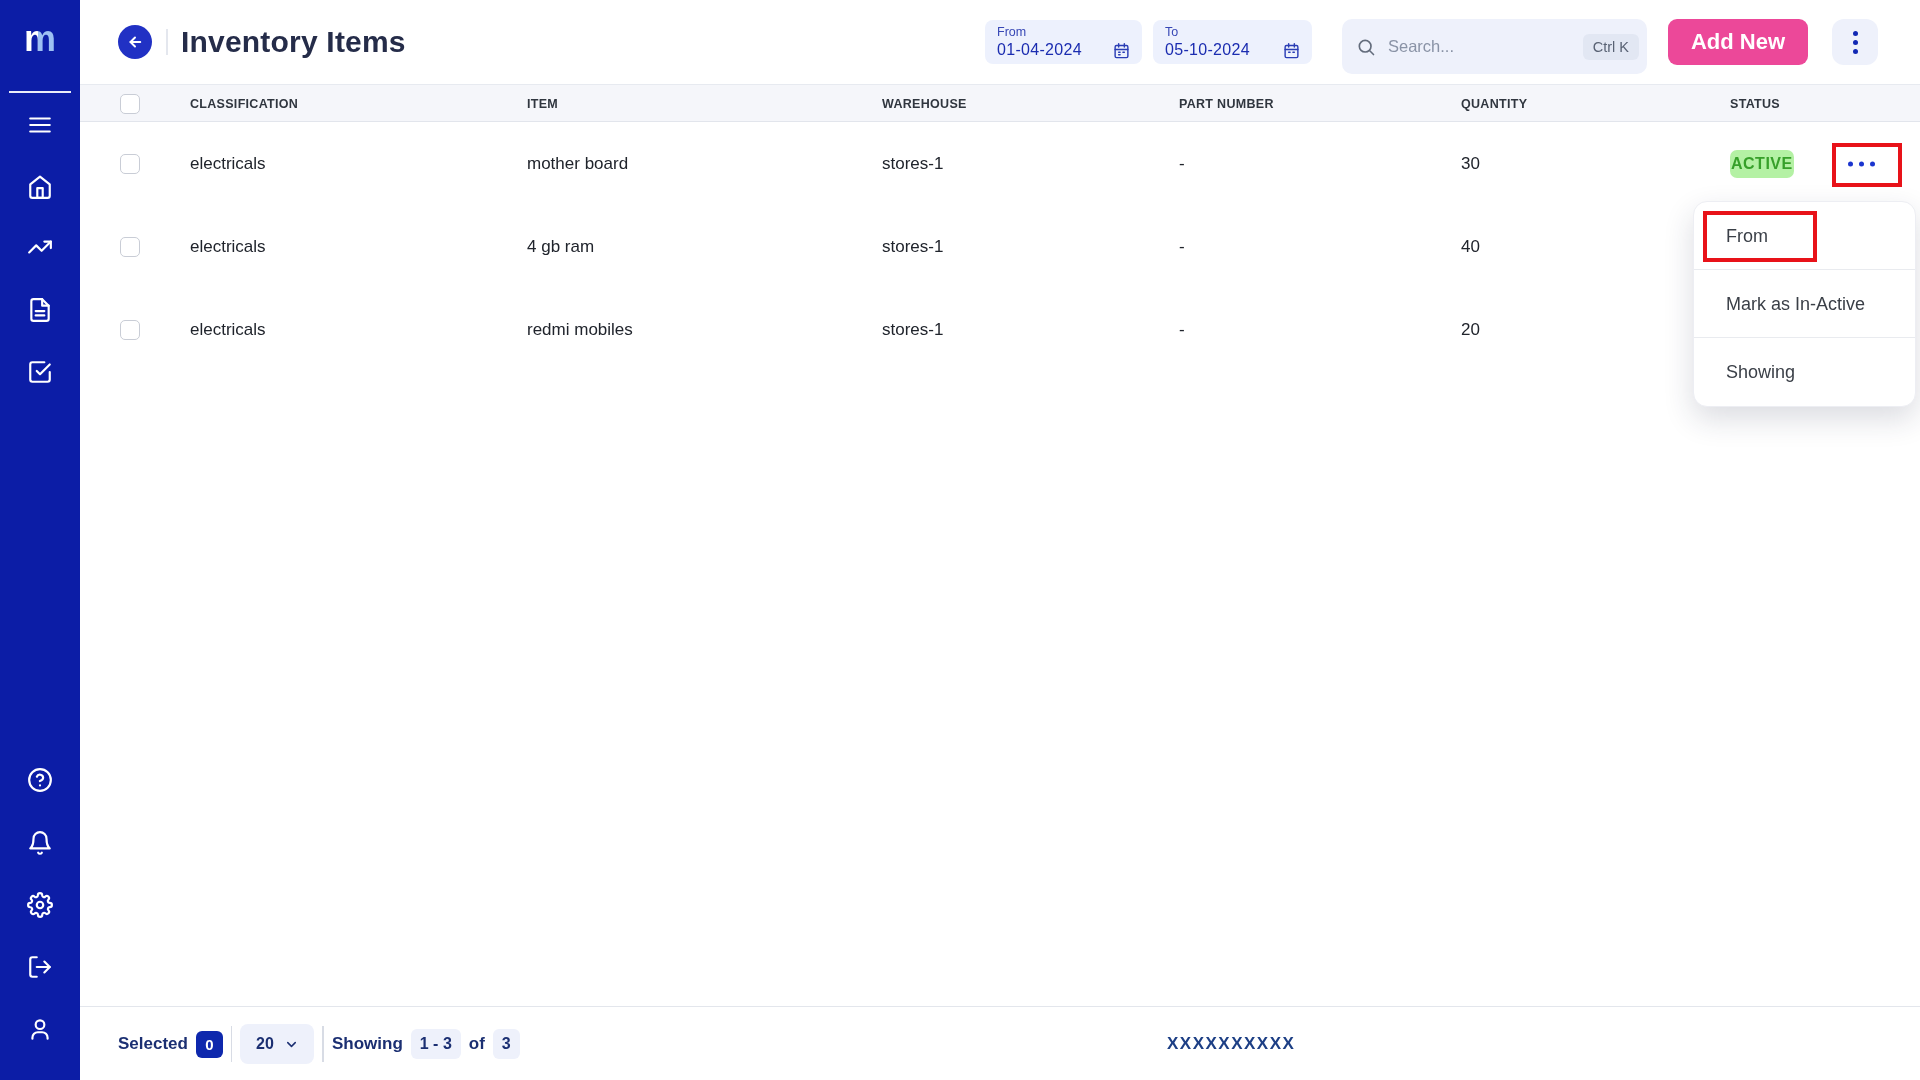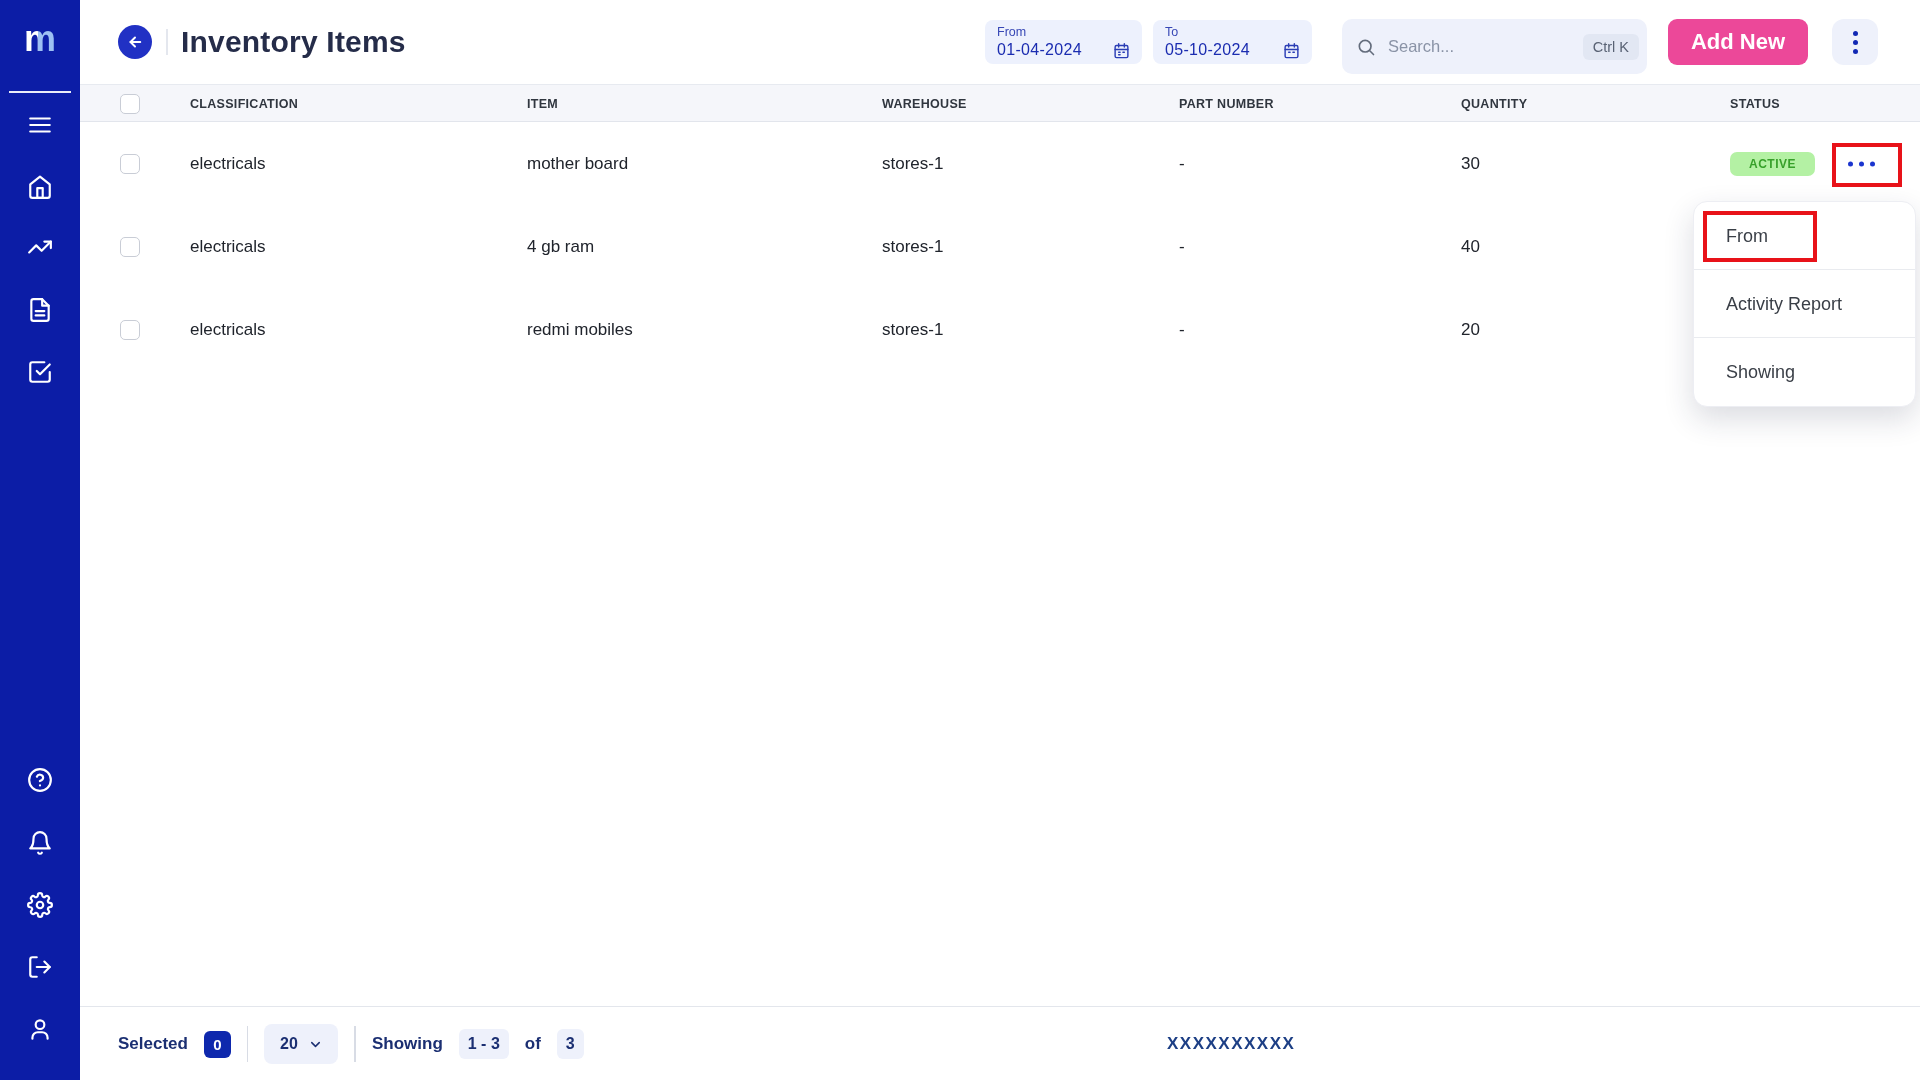--- a/index.html
+++ b/index.html
@@ -52,38 +52,38 @@
 
   .checkbox{display:inline-block;width:20px;height:20px;background:#fff;border:1.5px solid #c9cdd6;border-radius:5px;cursor:pointer;vertical-align:middle;}
   .thead .checkbox{position:absolute;left:40px;top:9px;}
 
   .trow{position:absolute;left:80px;width:1840px;height:83px;background:#fff;}
   .trow .cell{position:absolute;top:50%;transform:translateY(-50%);font-size:17px;color:#20242c;white-space:nowrap;}
   .trow .checkbox{position:absolute;left:40px;top:50%;transform:translateY(-50%);}
   .row-1{top:122px;} .row-2{top:205px;} .row-3{top:288px;}
 
   .status-badge{position:absolute;left:1650px;top:50%;transform:translateY(-50%);background:#b4f1a4;color:#37a02a;
-                font-size:12px;font-weight:700;letter-spacing:.5px;border-radius:7px;padding:5px 19px;}
+                font-size:16px;font-weight:700;letter-spacing:.5px;border-radius:7px;padding:5px 1px;}
   .ellipsis-btn{position:absolute;left:1760px;top:50%;transform:translateY(-50%);display:flex;gap:6px;cursor:pointer;padding:8px;}
   .ellipsis-btn i{width:5px;height:5px;border-radius:50%;background:#1b35cf;}
 
   
   .anno{position:absolute;border:4px solid #e81219;z-index:40;pointer-events:none;}
   .anno-ellipsis{left:1832px;top:143px;width:70px;height:44px;}
   .anno-edit{left:1703px;top:211px;width:114px;height:51px;}
 
   
   .ctx-menu{position:absolute;left:1693px;top:201px;width:223px;background:#fff;border:1px solid #edeef3;border-radius:14px;
             box-shadow:0 12px 30px rgba(30,40,70,.16);z-index:20;overflow:hidden;}
   .ctx-item{height:68px;line-height:68px;padding-left:32px;font-size:18px;color:#3a3f47;cursor:pointer;border-bottom:1px solid #e9ebef;white-space:nowrap;}
   .ctx-item:last-child{border-bottom:none;}
 
   
   .footer{position:absolute;left:80px;top:1006px;width:1840px;height:74px;background:#fff;border-top:1px solid #e3e6ec;}
-  .foot-left{position:absolute;left:38px;top:0;height:74px;display:flex;align-items:center;gap:16px;}
+  .foot-left{position:absolute;left:38px;top:0;height:74px;display:flex;align-items:center;gap:8px;}
   .foot-label{font-size:17px;color:#1b2f72;font-weight:600;}
   .count-badge{width:27px;height:27px;background:#0e28ad;color:#fff;border-radius:6px;display:flex;align-items:center;justify-content:center;
                font-size:15px;font-weight:700;cursor:default;}
   .v-div{width:1.5px;height:36px;background:#d8dce5;}
   .size-chip{width:74px;height:40px;background:#eef1fb;border-radius:8px;display:flex;align-items:center;justify-content:center;gap:10px;cursor:pointer;}
   .size-chip span{font-size:16px;font-weight:700;color:#1b2f72;}
   .size-chip svg{width:15px;height:15px;color:#1b2f72;}
   .mini-chip{background:#eef1fb;border-radius:6px;padding:6px 9px;font-size:16px;font-weight:600;color:#1b2f72;}
   .watermark{position:absolute;left:1087px;top:0;height:74px;line-height:74px;font-size:17px;font-weight:600;color:#1d3f85;letter-spacing:1.5px;}
 </style>
@@ -270,21 +270,21 @@
     <div class="cell col-qty">20</div>
     <div class="ellipsis-btn">
         <i></i>
         <i></i>
         <i></i>
       </div>
   </div>
 
   <div class="ctx-menu">
     <div class="ctx-item">From</div>
-    <div class="ctx-item">Activity Report</div>
+    <div class="ctx-item">Mark as In-Active</div>
     <div class="ctx-item">Showing</div>
   </div>
 
   <div class="anno anno-ellipsis"></div>
   <div class="anno anno-edit"></div>
 
   <div class="footer">
     <div class="foot-left">
       <span class="foot-label">Selected</span>
       <span class="count-badge">0</span>

